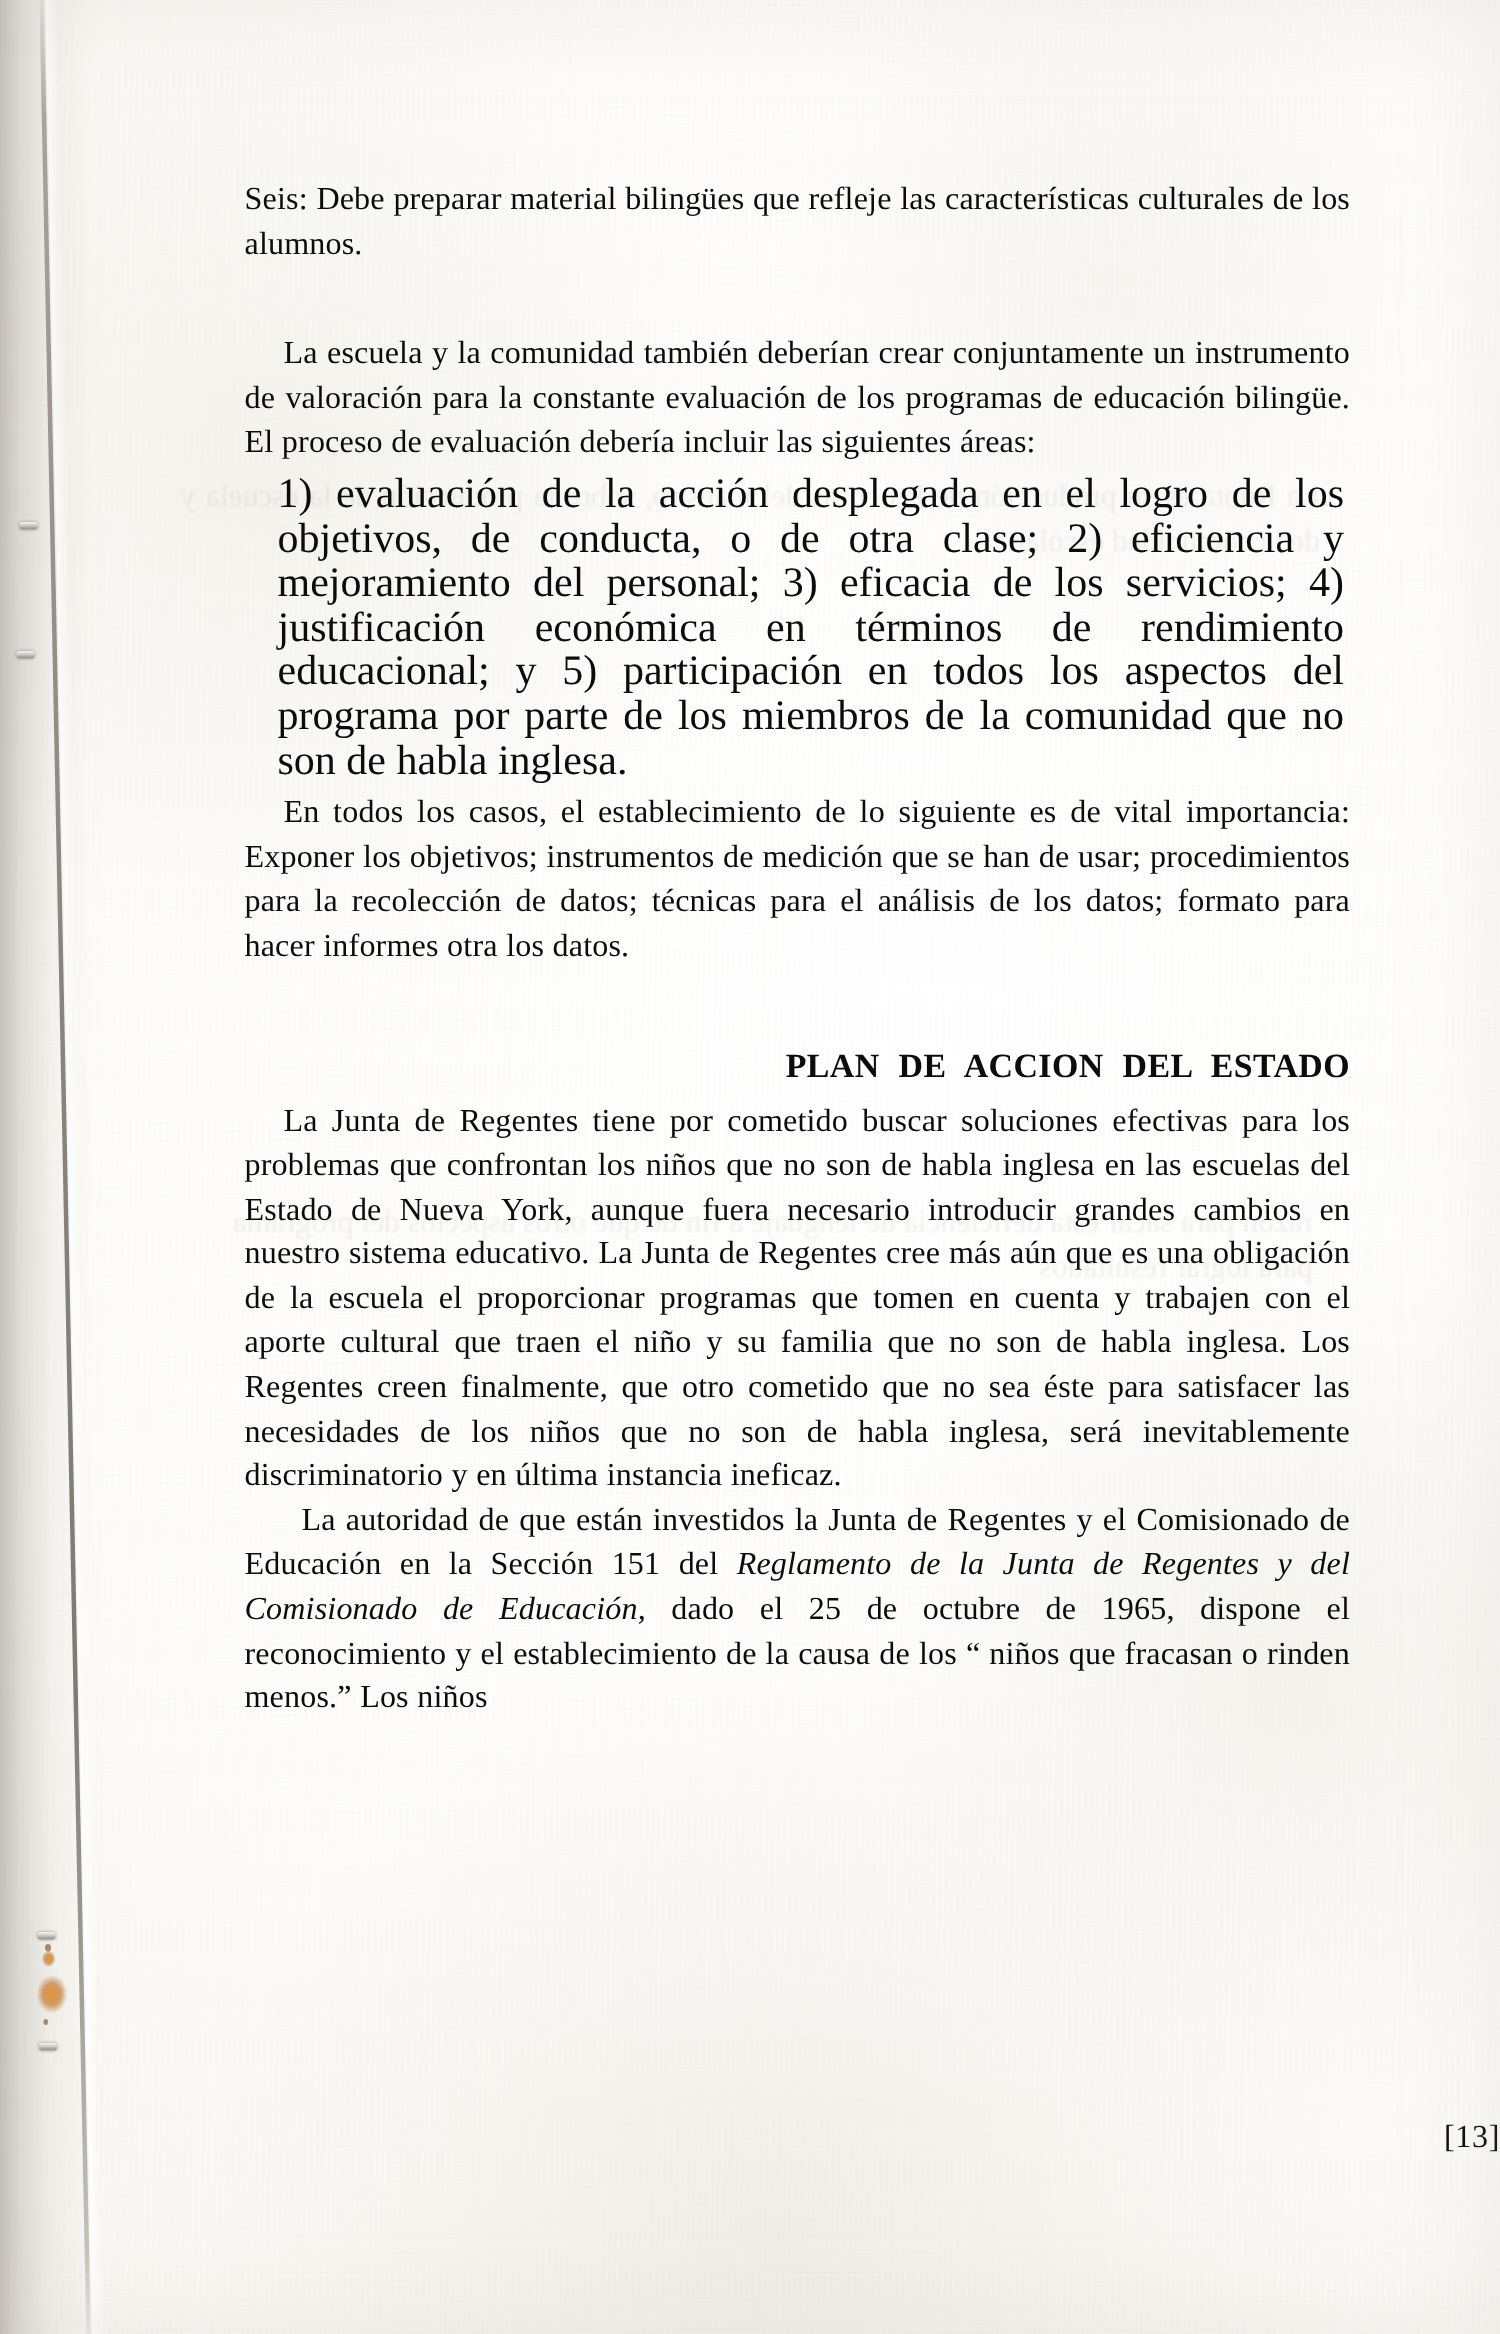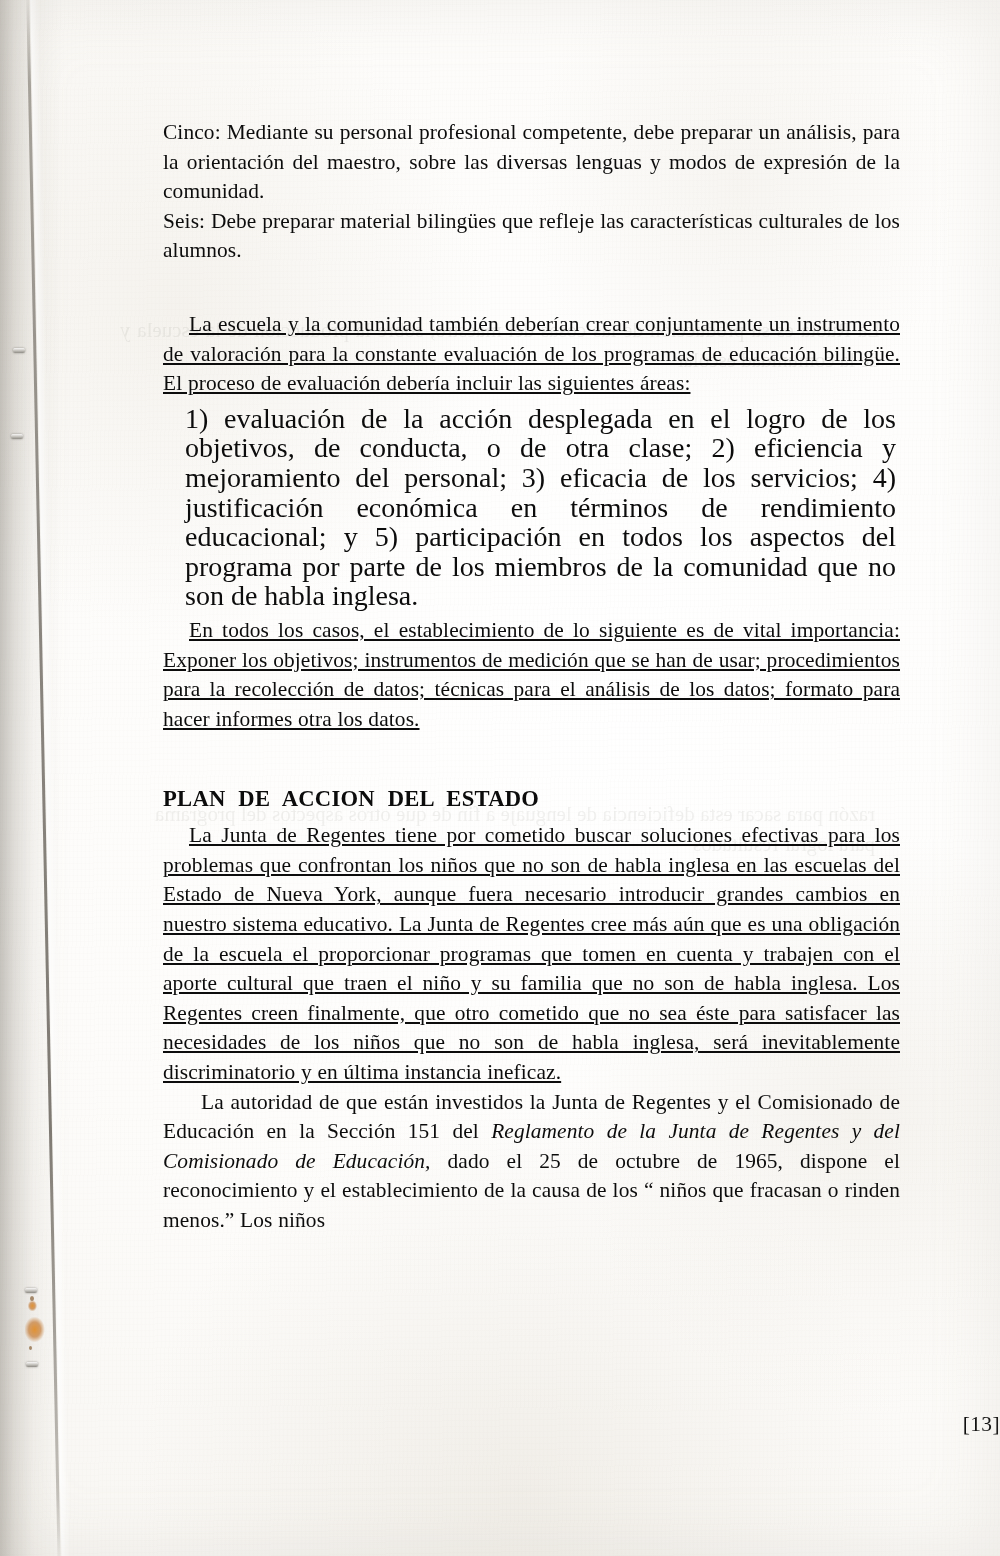--- a/index.html
+++ b/index.html
@@ -131,35 +131,36 @@
 
   .body-text {
     font-size: 21.4px;
     line-height: 29.6px;
     text-align: justify;
     text-align-last: left;
     letter-spacing: .005em;
     word-spacing: .01em;
   }
 
-  .indent-1 { text-indent: 26px; text-decoration: underline; }
+  .indent-1 { text-indent: 26px; }
   .indent-2 { text-indent: 38px; }
 
   .subheading {
     font-size: 21.4px;
     font-weight: bold;
     word-spacing: .42em;
     letter-spacing: .005em;
   }
 
   .heading {
     font-size: 22.6px;
     font-weight: bold;
     word-spacing: .30em;
     letter-spacing: .012em;
+    text-align: right;
   }
 
   .block-quote {
     margin-left: 22px;
     margin-right: 4px;
     font-size: 28px;
     line-height: 29.6px;
     text-align: justify;
     text-align-last: left;
   }
@@ -215,21 +216,20 @@
   <div class="staple" style="left:25px; top:1288px;"></div>
   <div class="staple" style="left:26px; top:1362px;"></div>
 
   <div class="rust" style="left:25px; top:1316px; width:24px; height:30px;"></div>
   <div class="rust" style="left:28px; top:1300px; width:11px; height:13px;"></div>
   <div class="rust-fleck" style="left:30px; top:1296px; width:4px; height:5px;"></div>
   <div class="rust-fleck" style="left:29px; top:1346px; width:3px; height:4px;"></div>
 
   <div class="content">
 
-    <p class="body-text">Cinco: Mediante su personal profesional competente, debe preparar un análisis, para la orientación del maestro, sobre las diversas lenguas y modos de expresión de la comunidad.</p>
 
     <p class="body-text">Seis: Debe preparar material bilingües que refleje las características culturales de los alumnos.</p>
 
 
     <div class="sp-before-sub"></div>
 
 
     <div class="sp-after-sub"></div>
 
     <p class="body-text indent-1">La escuela y la comunidad también deberían crear conjuntamente un instrumento de valoración para la constante evaluación de los programas de educación bilingüe.  El proceso de evaluación debería incluir las siguientes áreas:</p>

